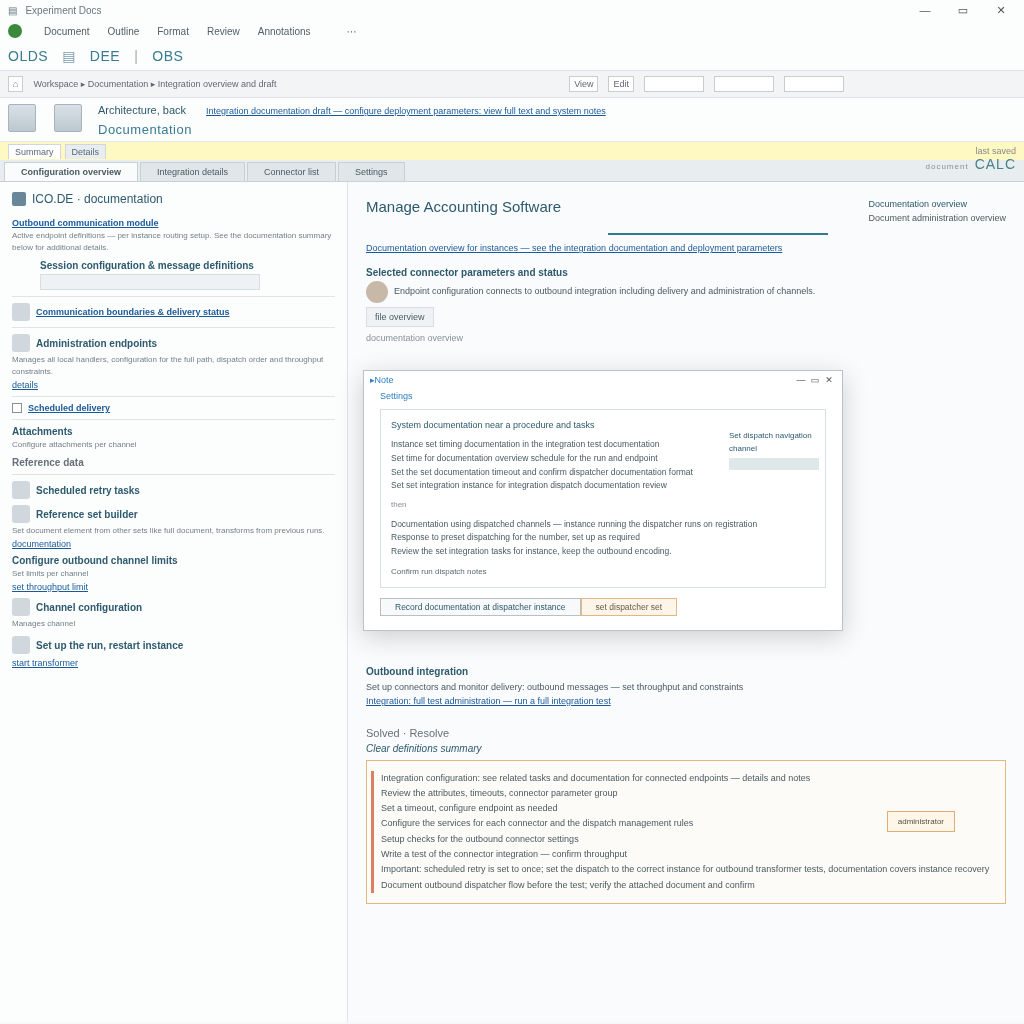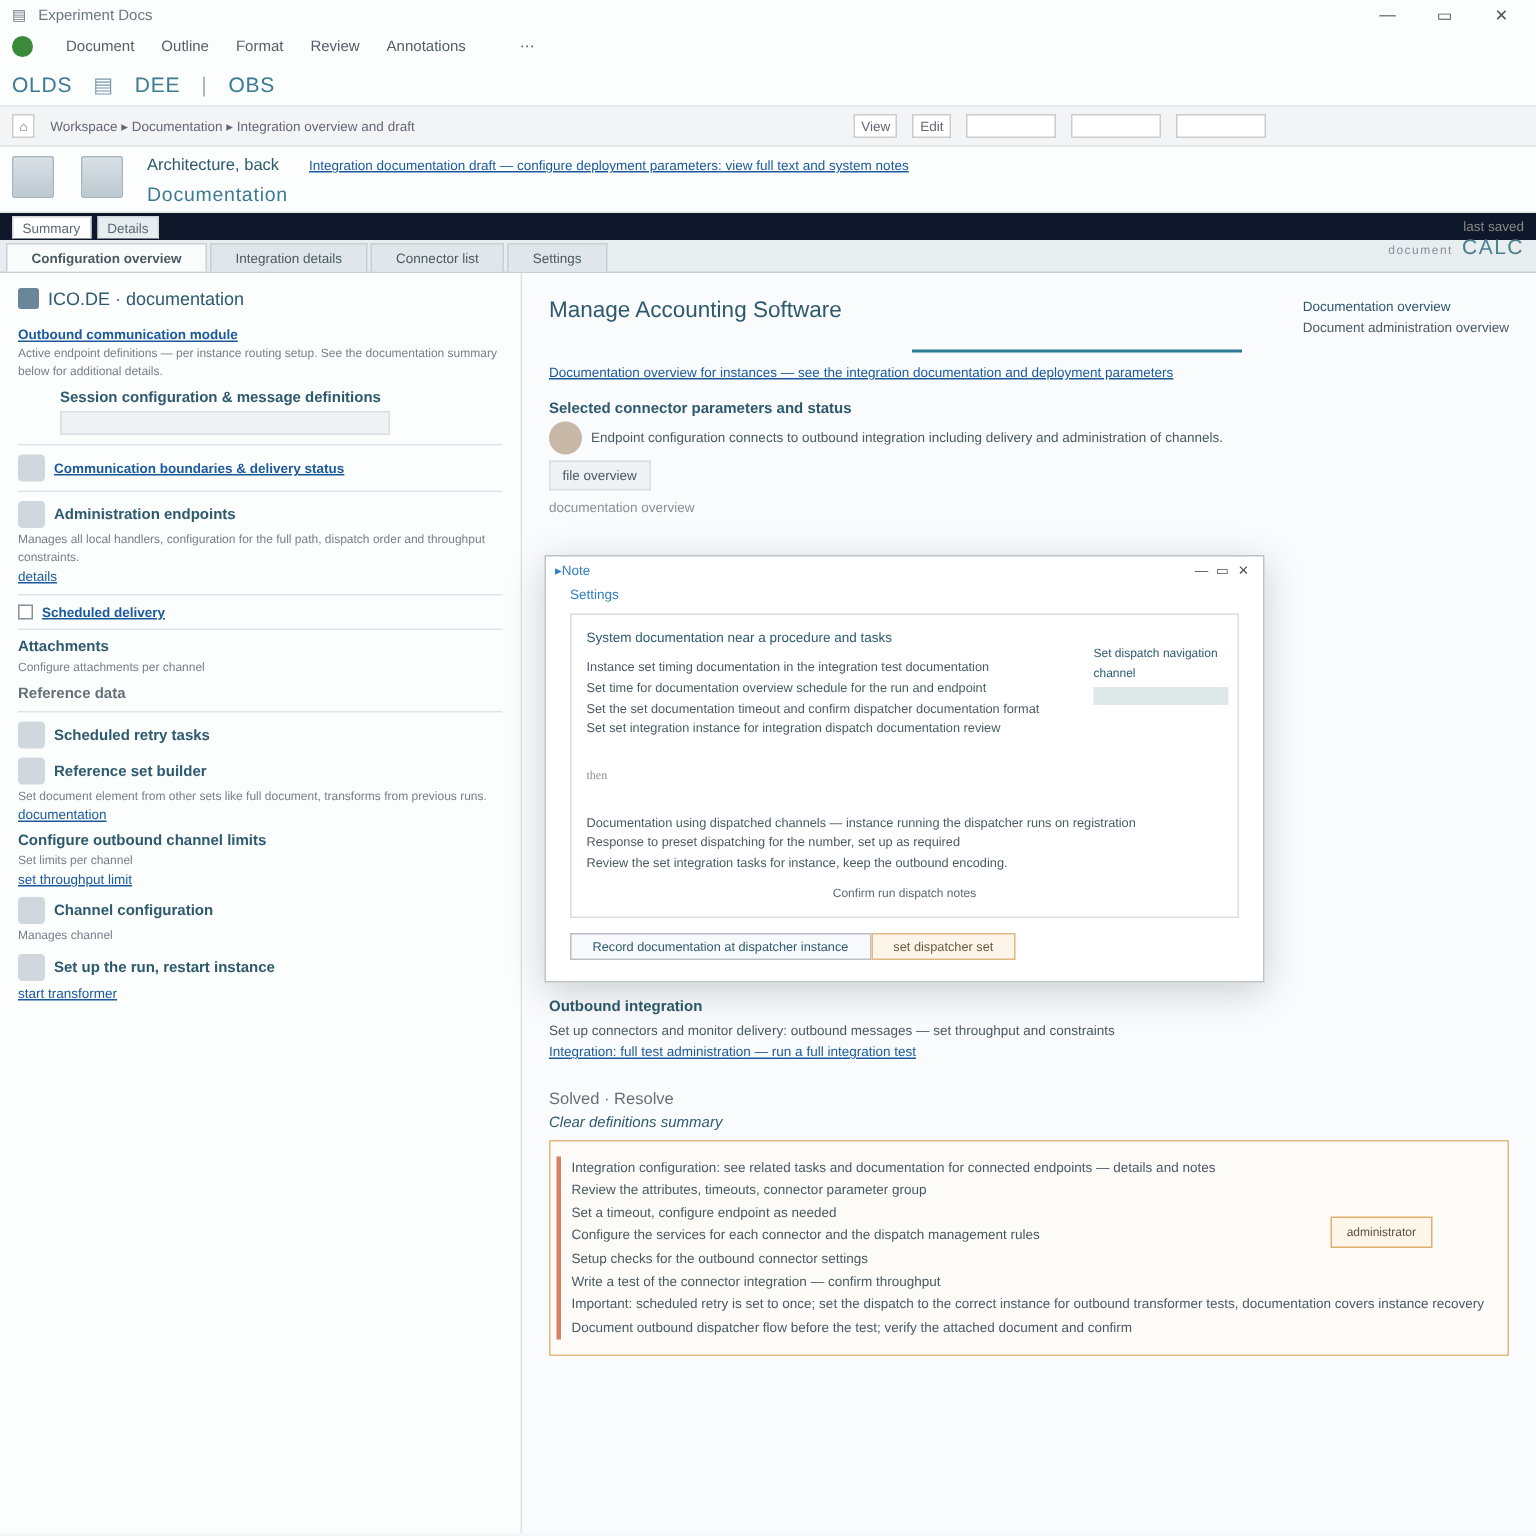--- a/index.html
+++ b/index.html
@@ -28,21 +28,21 @@
 .ribbon { background:#fcfdfd; padding:6px 8px 4px; display:flex; align-items:flex-start; gap:16px; border-bottom:1px solid #e4e8ea; }
 .ribbon .ricons { display:flex; gap:18px; align-items:flex-end; }
 .ribbon .ricon { display:flex; flex-direction:column; align-items:center; gap:2px; }
 .ribbon .ricon .box { width:28px; height:28px; background:linear-gradient(#d9e1e6,#bcc8cf); border:1px solid #a8b4bb; border-radius:2px; }
 .ribbon .rcontent { flex:1; }
 .ribbon .rlabel { font-size:11px; color:#2d5a6e; }
 .ribbon .rsub { font-size:13px; color:#3a7a92; letter-spacing:0.5px; margin-top:6px; }
 .ribbon .rlink { font-size:9px; color:#1a5a9c; text-decoration:underline; }
 
 
-.smtabs { height:18px; background:#0f172a; display:flex; align-items:center; padding:0 8px; font-size:9px; color:#5a6a72; gap:4px; }
+.smtabs { height:18px; background:#fef9c3; display:flex; align-items:center; padding:0 8px; font-size:9px; color:#5a6a72; gap:4px; }
 .smtabs .smtab { padding:2px 6px; background:#e8edf0; border:1px solid #d0d6da; border-bottom:none; }
 .smtabs .smtab.sel { background:#fff; }
 .smtabs .smright { margin-left:auto; color:#888; font-size:9px; }
 
 
 .bigtabs { height:22px; background:#e8edf0; display:flex; align-items:flex-end; padding:0 4px; font-size:9px; border-bottom:1px solid #c8d0d4; }
 .bigtab { padding:4px 16px; background:#e0e6ea; border:1px solid #c8d0d4; border-bottom:none; color:#4a5a62; margin-right:2px; }
 .bigtab.act { background:#fafcfc; font-weight:600; }
 
 
@@ -92,21 +92,21 @@
 .popup { position:absolute; left:363px; top:370px; width:480px; background:#fff; border:1px solid #bac2c8; box-shadow:0 6px 24px rgba(0,0,0,0.18); z-index:50; }
 .popup .ptb { height:18px; display:flex; align-items:center; padding:0 6px; font-size:9px; color:#4a5a62; }
 .popup .ptb .spacer { flex:1; }
 .popup .ptb .x { width:14px; text-align:center; color:#555; }
 .popup .plabel { padding:2px 16px; font-size:9px; color:#2f7fc0; }
 .popup .pcontent { margin:6px 16px 10px; border:1px solid #d8dee2; padding:8px 10px; font-size:8.5px; color:#4a5a62; line-height:1.6; position:relative; }
 .popup .pcontent .h { font-size:9px; color:#2d5a6e; }
 .popup .pcontent .rbox { position:absolute; right:6px; top:20px; width:90px; }
 .popup .pcontent .rbox .rh { font-size:8px; color:#2d5a6e; }
 .popup .pcontent .rbox .rc { height:12px; background:#dfe8e8; margin-top:2px; }
-.popup .pcontent .ft { text-align:center; font-size:8px; color:#5a6a72; margin-top:8px; }
+.popup .pcontent .ft { text-align:left; font-size:8px; color:#5a6a72; margin-top:8px; }
 .popup .pbtns { display:flex; padding:0 16px 14px; gap:0; }
 .popup .pbtn { padding:3px 14px; font-size:8.5px; border:1px solid #b8c0c6; background:#f8f9fa; color:#2d5a6e; }
 .popup .pbtn.primary { background:#fdf4ea; border-color:#e0b880; color:#6a5a40; }
 
 .rightcal { position:absolute; right:8px; top:156px; font-size:14px; color:#4a828a; letter-spacing:1px; }
 .rightcal .sm { font-size:8px; color:#889098; margin-right:6px; }
 </style>
 </head>
 <body>
 
@@ -332,21 +332,21 @@
     <span class="x">▭</span>
     <span class="x">✕</span>
   </div>
   <div class="plabel">Settings</div>
   <div class="pcontent">
     <div class="h">System documentation near a procedure and tasks</div>
     <div style="margin-top:6px;">Instance set timing documentation in the integration test documentation</div>
     <div>Set time for documentation overview schedule for the run and endpoint</div>
     <div>Set the set documentation timeout and confirm dispatcher documentation format</div>
     <div>Set set integration instance for integration dispatch documentation review</div>
-    <div style="font-size:8px;color:#889098;margin:18px 0;font-family:Liberation Serif, serif;">then</div>
+    <div style="font-size:8px;color:#889098;margin:6px 0;">then</div>
     <div>Documentation using dispatched channels — instance running the dispatcher runs on registration</div>
     <div>Response to preset dispatching for the number, set up as required</div>
     <div>Review the set integration tasks for instance, keep the outbound encoding.</div>
     <div class="ft">Confirm run dispatch notes</div>
     <div class="rbox">
       <div class="rh">Set dispatch navigation channel</div>
       <div class="rc"></div>
     </div>
   </div>
   <div class="pbtns">

